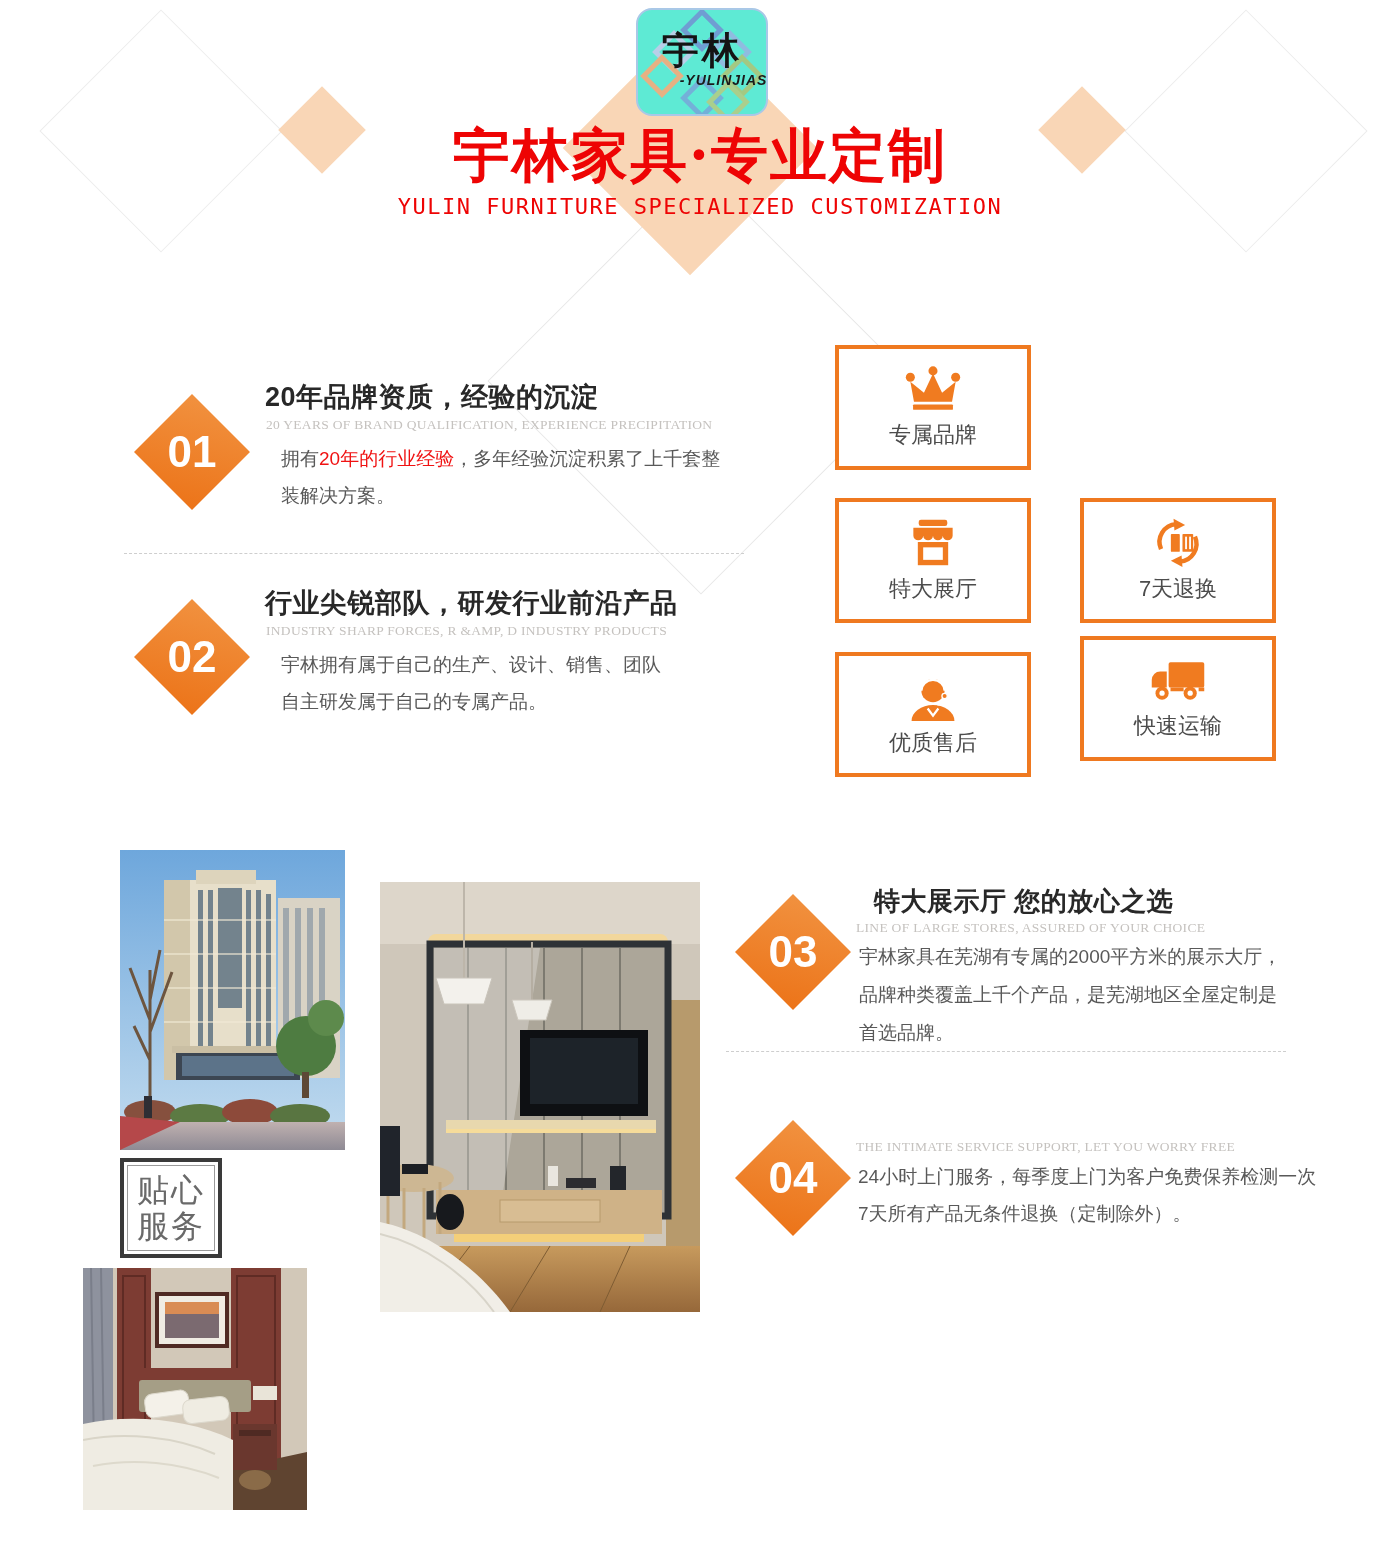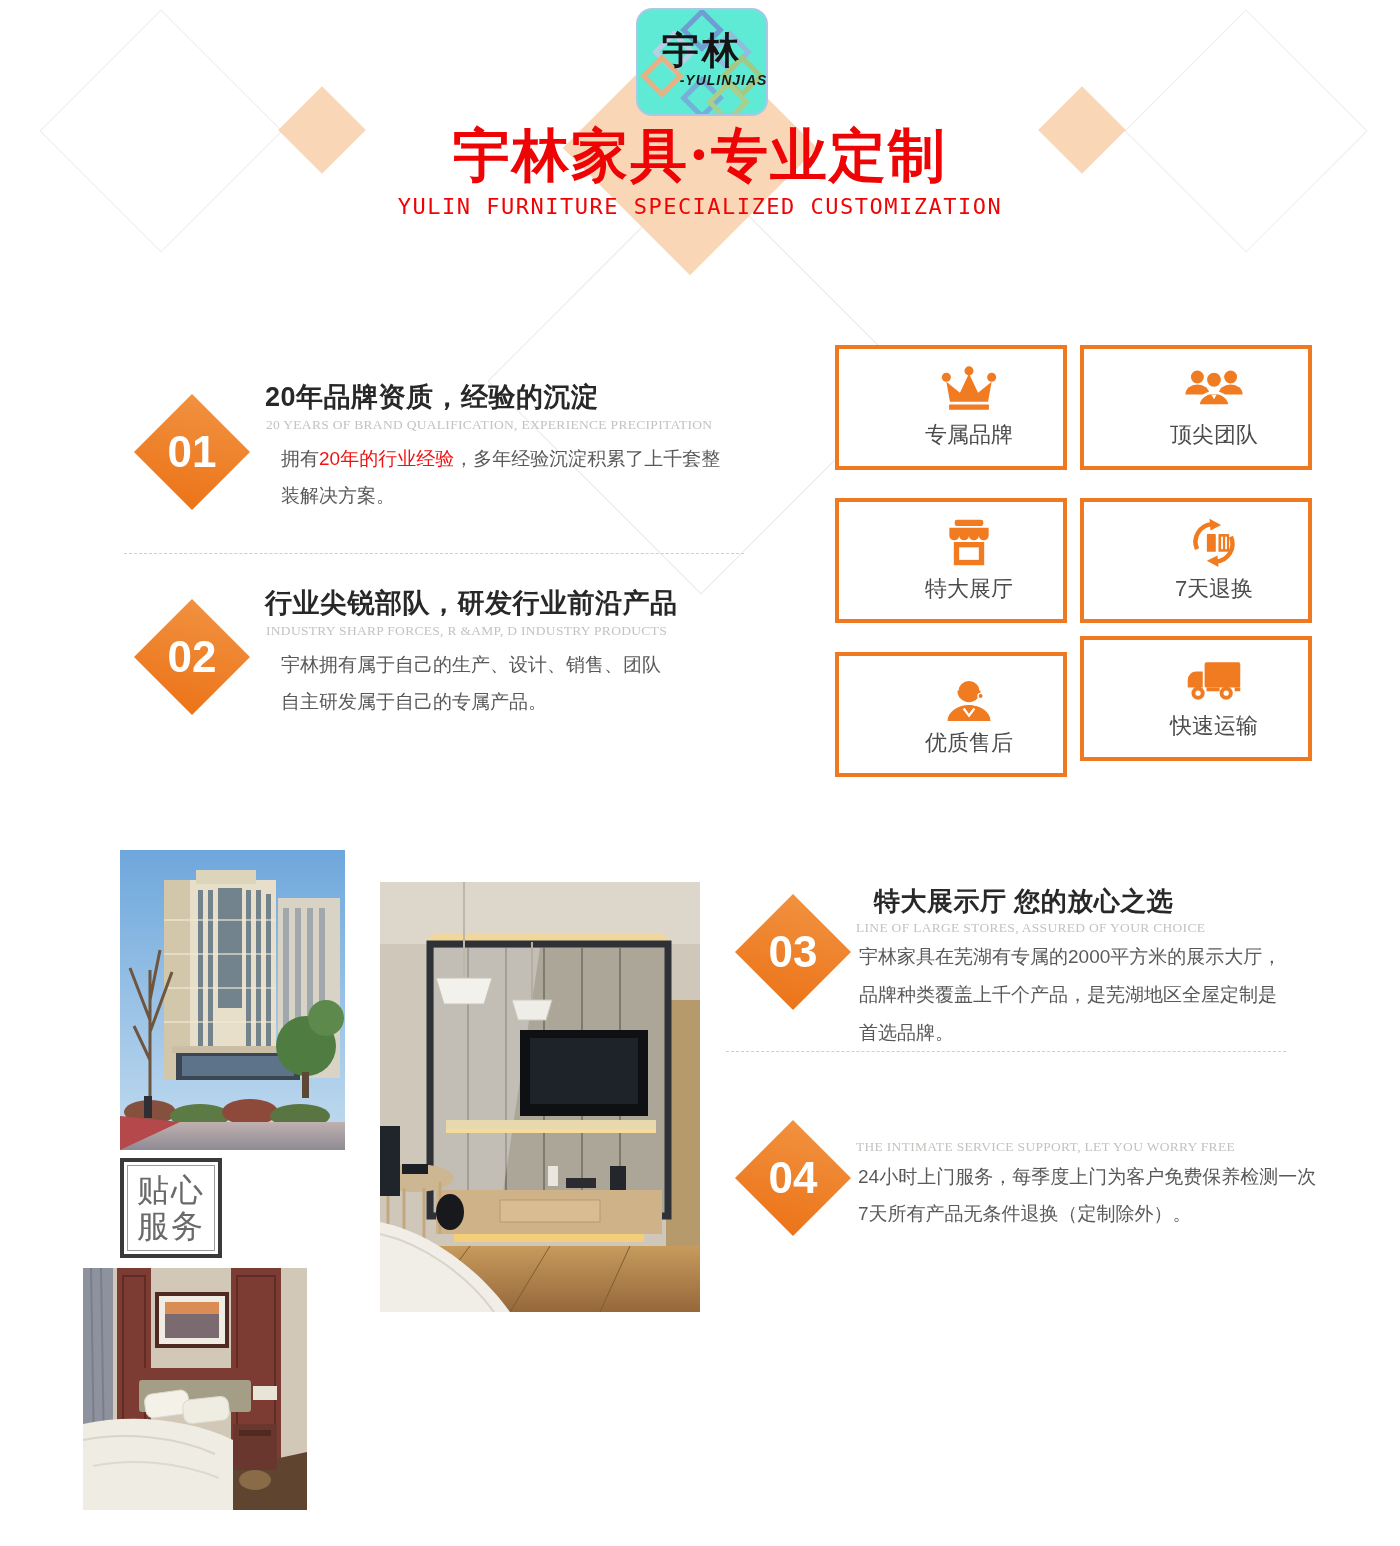--- a/index.html
+++ b/index.html
@@ -34,21 +34,21 @@
   
   .sec-title{position:absolute;font-size:27px;font-weight:bold;color:#282828;z-index:2;letter-spacing:.5px;}
   .sec-title.small{font-size:26px;}
   .sec-sub{position:absolute;font-size:13.5px;color:#c5c2bf;z-index:2;
            font-family:"Liberation Serif",serif;letter-spacing:.3px;}
   .sec-body{position:absolute;font-size:19px;color:#595959;line-height:37px;z-index:2;white-space:pre-line;}
   .sec-body .hl{color:#f01212;}
   .divider{position:absolute;height:0;border-top:1px dashed #cecece;z-index:1;}
   
   .feature{position:absolute;width:188px;height:117px;background:#fff;border:4px solid #ef7920;
-           display:flex;flex-direction:column;align-items:center;justify-content:center;gap:7px;z-index:2;padding-left:36px;}
+           display:flex;flex-direction:column;align-items:center;justify-content:center;gap:7px;z-index:2;}
   .feature svg{display:block;}
   .flabel{font-size:22px;color:#4c4c4c;}
   
   .photo{position:absolute;z-index:2;overflow:hidden;}
   .photo svg{display:block;}
   .svc-badge{position:absolute;left:120px;top:1158px;width:94px;height:92px;border:4px solid #3a3a3a;
              box-shadow:inset 0 0 0 3px #fff, inset 0 0 0 4px #9a9a9a;z-index:2;
              display:flex;flex-direction:column;align-items:center;justify-content:center;}
   .svc-badge div{font-size:32px;color:#6a6a6a;line-height:36px;letter-spacing:2px;}
 </style>
@@ -109,32 +109,20 @@
     <svg width="58" height="48" viewBox="0 0 64 52" fill="#f07b20">
       <polygon points="11,40 7,18 22,30 32,9 42,30 57,18 53,40"></polygon>
       <circle cx="7" cy="13" r="5"></circle>
         <circle cx="32" cy="6" r="5"></circle>
         <circle cx="57" cy="13" r="5"></circle>
       <rect x="10" y="43" width="44" height="6" rx="1"></rect>
     </svg>
     <div class="flabel">专属品牌</div>
   </div>
 
-  <div class="feature" style="left:1080px;top:345px;">
-    <svg width="60" height="48" viewBox="0 0 64 52" fill="#f07b20">
-      <circle cx="14" cy="13" r="7"></circle>
-        <path d="M1 32 a13 11 0 0 1 26 0 z"></path>
-      <circle cx="50" cy="13" r="7"></circle>
-        <path d="M37 32 a13 11 0 0 1 26 0 z"></path>
-      <circle cx="32" cy="16" r="9" stroke="#fff" stroke-width="3"></circle>
-      <path d="M15 44 a17 14 0 0 1 34 0 z" stroke="#fff" stroke-width="3"></path>
-      <path d="M29 32 l3 5 3-5 z" fill="#fff"></path>
-    </svg>
-    <div class="flabel">顶尖团队</div>
-  </div>
 
   <div class="feature" style="left:835px;top:498px;">
     <svg width="58" height="50" viewBox="0 0 64 56" fill="#f07b20">
       <rect x="16" y="3" width="32" height="7" rx="2.5"></rect>
       <path d="M10 12 h44 v9 a5.5 5 0 0 1 -11 0 a5.5 5 0 0 1 -11 0 a5.5 5 0 0 1 -11 0 a5.5 5 0 0 1 -11 0 z"></path>
       <rect x="18" y="31" width="28" height="20" fill="none" stroke="#f07b20" stroke-width="6"></rect>
     </svg>
     <div class="flabel">特大展厅</div>
   </div>
 

